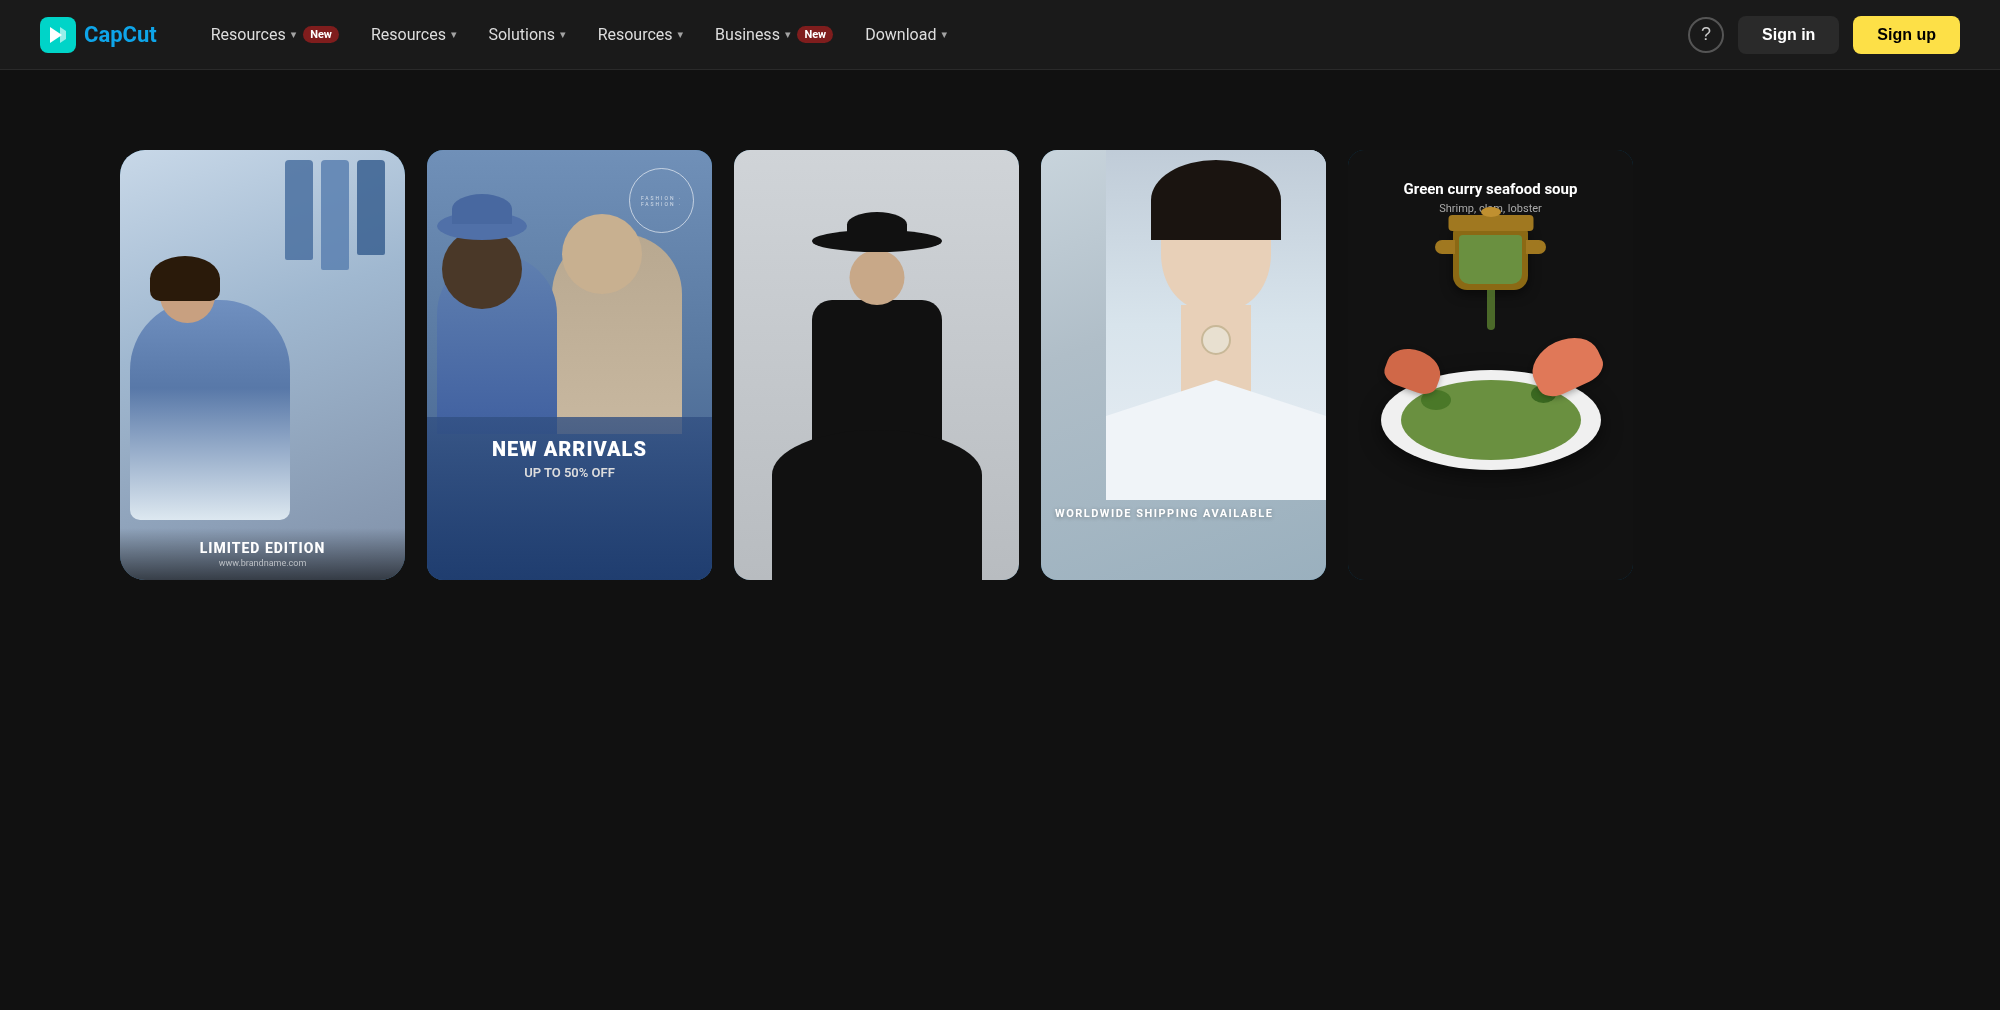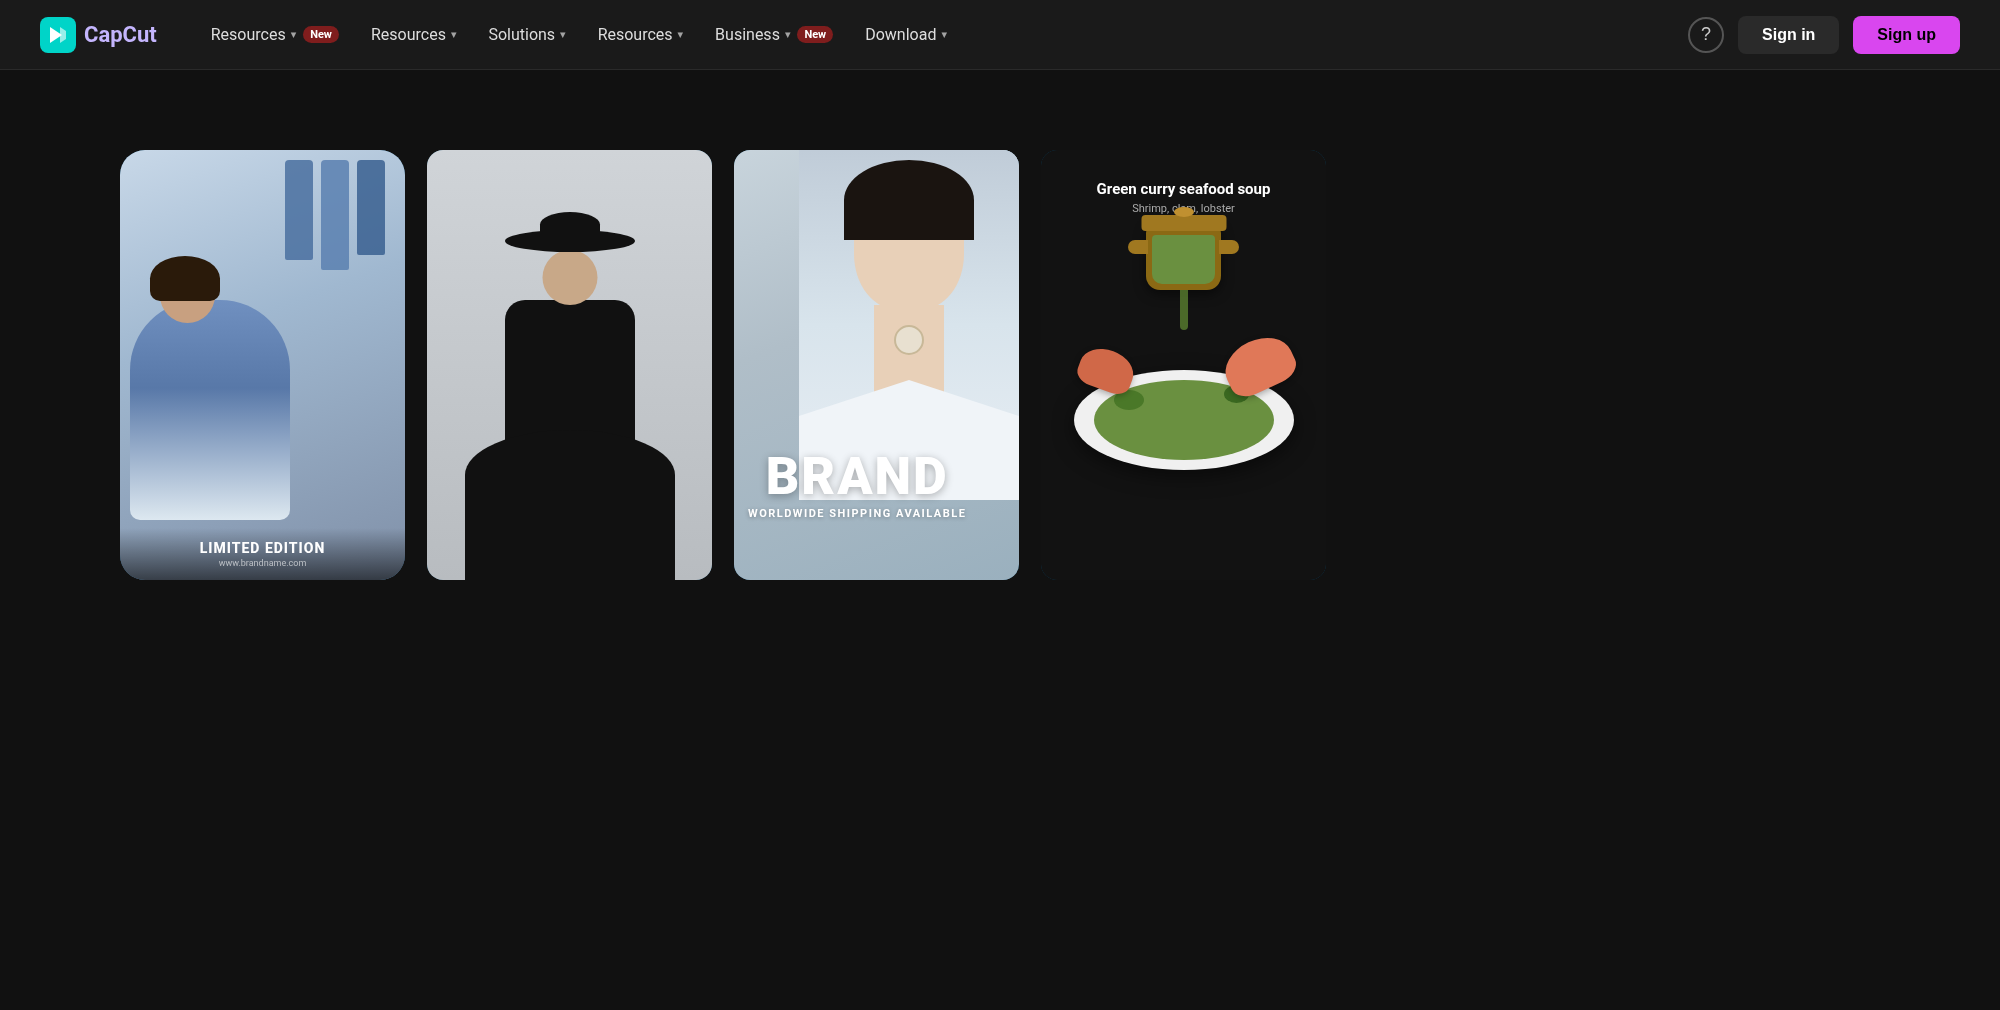--- a/index.html
+++ b/index.html
@@ -31,21 +31,21 @@
       text-decoration: none;
       color: #fff;
     }
     .logo-icon {
       width: 36px;
       height: 36px;
     }
     .logo-text {
       font-size: 22px;
       font-weight: 700;
-      color: #c4b5fd;
+      color: #0ea5e9;
     }
     .nav-links {
       display: flex;
       align-items: center;
       gap: 4px;
       flex: 1;
     }
     .nav-item {
       display: flex;
       align-items: center;
@@ -93,21 +93,21 @@
       background: #2a2a2a;
       color: #fff;
       border: none;
       padding: 10px 24px;
       border-radius: 8px;
       font-size: 16px;
       font-weight: 600;
       cursor: pointer;
     }
     .signup-btn {
-      background: #d946ef;
+      background: #fde047;
       color: #000;
       border: none;
       padding: 10px 24px;
       border-radius: 8px;
       font-size: 16px;
       font-weight: 700;
       cursor: pointer;
     }
 
     
@@ -341,20 +341,46 @@
 
           <div style="position:absolute;top:-44px;left:20px;width:70px;height:45px;background:#2a1a0a;border-radius:50% 50% 10px 10px;"></div>
         </div>
       </div>
       <div class="card-overlay-1">
         <div class="card-label-limited">LIMITED EDITION</div>
         <div class="card-url">www.brandname.com</div>
       </div>
     </div>
 
+    <div class="card card-2">
+      <div class="card-bg"></div>
+
+      <div style="position:absolute;top:0;left:0;width:100%;height:66%;overflow:hidden;">
+
+        <div style="position:absolute;bottom:0;right:30px;width:130px;height:200px;background:linear-gradient(180deg,#b8a890 0%,#c8b8a0 100%);border-radius:60px 60px 0 0;">
+          <div style="position:absolute;top:-20px;left:10px;width:80px;height:80px;background:#c8b090;border-radius:50%;"></div>
+        </div>
+
+        <div style="position:absolute;bottom:0;left:10px;width:120px;height:180px;background:linear-gradient(180deg,#6080b0 0%,#4060a0 100%);border-radius:60px 60px 0 0;">
+          <div style="position:absolute;top:-25px;left:5px;width:80px;height:80px;background:#4a3828;border-radius:50%;"></div>
+
+          <div style="position:absolute;top:-42px;left:0px;width:90px;height:28px;background:#5070a8;border-radius:50%;"></div>
+          <div style="position:absolute;top:-60px;left:15px;width:60px;height:30px;background:#4868a0;border-radius:50% 50% 0 0;"></div>
+        </div>
+      </div>
+
+      <div class="fashion-circle-text">
+        <span style="font-size:5px;letter-spacing:2px;color:rgba(255,255,255,0.7);">FASHION · FASHION ·</span>
+      </div>
+
+      <div class="card-overlay-2">
+        <div class="card-label-new-arrivals">NEW ARRIVALS</div>
+        <div class="card-label-discount">UP TO 50% OFF</div>
+      </div>
+    </div>
 
     <div class="card card-3">
       <div class="card-bg" style="background:linear-gradient(180deg,#d0d4d8 0%,#b8bcc0 100%);"></div>
 
       <div style="position:absolute;bottom:0;left:50%;transform:translateX(-50%);">
 
         <div style="width:130px;height:280px;background:#111;border-radius:20px 20px 0 0;position:relative;">
 
           <div style="position:absolute;top:-50px;left:50%;transform:translateX(-50%);width:55px;height:55px;background:#c8a888;border-radius:50%;"></div>
 
@@ -376,21 +402,20 @@
         <div style="position:absolute;top:10px;left:50%;transform:translateX(-50%);width:130px;height:80px;background:#1a1410;border-radius:50% 50% 0 0;"></div>
 
         <div style="position:absolute;top:155px;left:50%;transform:translateX(-50%);width:70px;height:200px;background:#e8d0b8;border-radius:0 0 20px 20px;"></div>
 
         <div style="position:absolute;top:175px;left:50%;transform:translateX(-50%);width:30px;height:30px;background:#e8e0d0;border-radius:50%;border:2px solid #c8b898;"></div>
 
         <div style="position:absolute;bottom:0;left:0;right:0;height:120px;background:#f0f4f8;clip-path:polygon(0 30%, 50% 0%, 100% 30%, 100% 100%, 0 100%);"></div>
       </div>
 
       <div class="card-overlay-4">
-        <div class="brand-label">BRAND</div>
         <div class="brand-sub">WORLDWIDE SHIPPING AVAILABLE</div>
       </div>
     </div>
 
     <div class="card card-5">
       <div class="card-5-figure">
         <div class="food-title">Green curry seafood soup</div>
         <div class="food-sub">Shrimp, clam, lobster</div>
 
         <div style="position:relative;width:100%;display:flex;justify-content:center;margin-top:10px;">

